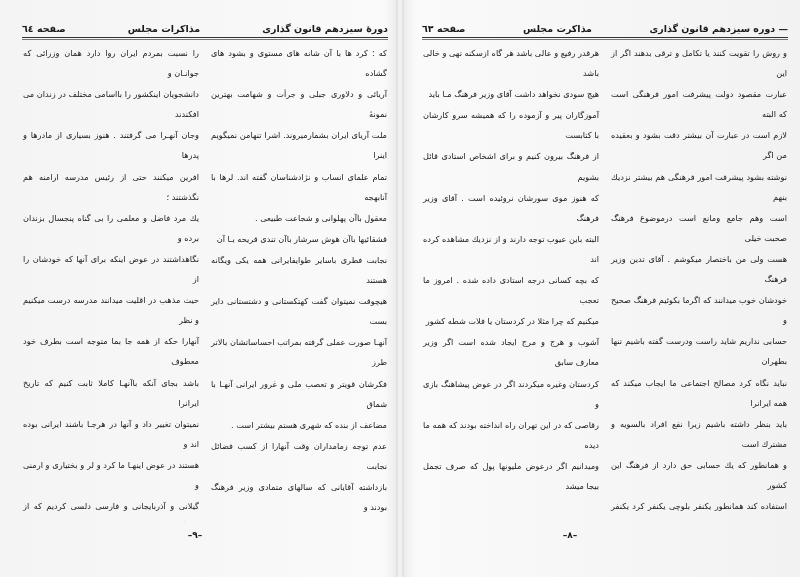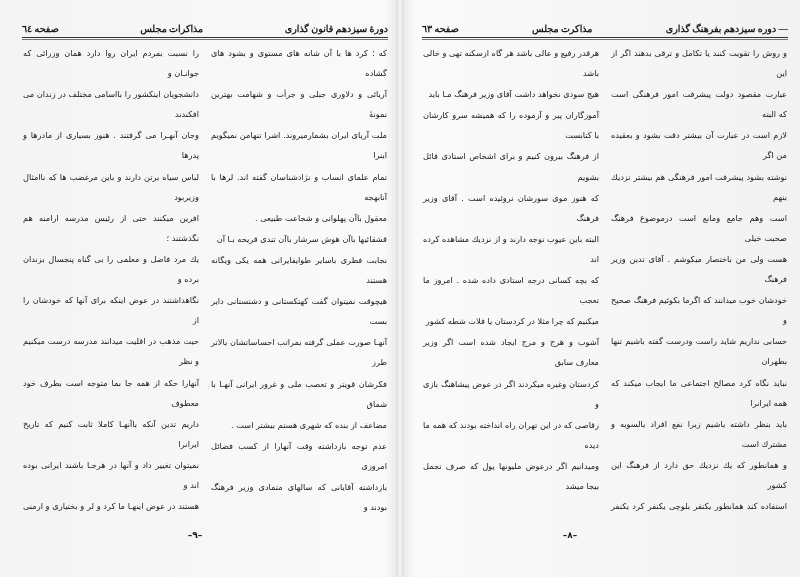--- a/index.html
+++ b/index.html
@@ -3,21 +3,21 @@
 <meta charset="utf-8">
 <style>
   * { box-sizing: border-box; margin: 0; padding: 0; }
   html, body { width: 800px; height: 577px; background: #ffffff; overflow: hidden; }
   body { font-family: "DejaVu Sans", sans-serif; color: #1a1a1a; position: relative; }
   .spread { position: absolute; left: 0; top: 0; width: 800px; height: 577px; background: linear-gradient(to right, #f4f4f4 0%, #fafafa 48%, #e8e8e8 50%, #fafafa 52%, #f2f2f2 100%); }
   .page { position: absolute; top: 0; height: 560px; }
   .page-left { left: 4px; width: 392px; }
   .page-right { left: 404px; width: 392px; }
   .running-head { position: absolute; top: 20px; left: 18px; right: 8px; height: 16px; direction: rtl; font-size: 9.5px; font-weight: bold; display: flex; justify-content: space-between; align-items: center; }
-  .running-head span { white-space: nowrap; font-family: Liberation Serif, serif; }
+  .running-head span { white-space: nowrap; }
   .head-rule { position: absolute; top: 37px; left: 18px; right: 8px; border-top: 1px solid #333; border-bottom: 1px solid #777; height: 3px; }
   .columns { position: absolute; top: 42px; left: 18px; right: 8px; height: 480px; direction: rtl; display: flex; gap: 10px; }
   .col { flex: 1; direction: rtl; font-size: 8.2px; line-height: 20.1px; text-align: justify; overflow: hidden; }
   .col p { margin: 1px; }
   .folio { position: absolute; top: 530px; left: 0; right: 0; text-align: center; direction: rtl; font-size: 9px; font-weight: bold; }
   .page-left .folio { left: -10px; }
   .page-right .folio { left: -60px; }
   .gutter { position: absolute; left: 396px; top: 0; width: 8px; height: 577px; background: linear-gradient(to right, #dcdcdc, #f5f5f5, #dcdcdc); }
 </style>
 </head>
@@ -38,64 +38,63 @@
           <p>آریائی و دلاوری جبلی و جرأت و شهامت بهترین نمونهٔ</p>
           <p>ملت آریای ایران بشمارمیروند. اشرا تنهامن نمیگویم اینرا</p>
           <p>تمام علمای انساب و نژادشناسان گفته اند. لرها با آنابهجه</p>
           <p>معقول باآن پهلوانی و شجاعت طبیعی .</p>
           <p>قشقائیها باآن هوش سرشار باآن تندی قریحه بـا آن</p>
           <p>نجابت فطری باسایر طوایفایرانی همه یکی ویگانه هستند</p>
           <p>هیچوقت نمیتوان گفت کهتکستانی و دشتستانی دایر بست</p>
           <p>آنهـا صورت عملی گرفته بمراتب احساساتشان بالاتر طرز</p>
           <p>فکرشان قویتر و تعصب ملی و غرور ایرانی آنهـا با شماق</p>
           <p>مضاعف از بنده که شهری هستم بیشتر است .</p>
-          <p>عدم توجه بازداشته وقت آنهارا از کسب فضائل امروزی</p>
+          <p>عدم توجه زمامداران وقت آنهارا از کسب فضائل نجابت</p>
           <p>بازداشته آقایانی که سالهای متمادی وزیر فرهنگ بودند و</p>
         </div>
       <div class="col" id="lp-cl">
           <p>را نسبت بمردم ایران روا دارد همان وزرائی که جوانـان و</p>
           <p>دانشجویان اینکشور را بااسامی مختلف در زندان می افکندند</p>
           <p>وجان آنهـرا می گرفتند . هنوز بسیاری از مادرها و پدرها</p>
-          <p>لباس سیاه برتن دارند و باین مرغضب ها که ناامثال وزیربود</p>
           <p>افرین میکنند حتی از رئیس مدرسه ارامنه هم نگذشتند ؛</p>
           <p>یك مرد فاضل و معلمی را بی گناه پنجسال بزندان برده و</p>
           <p>نگاهداشتند در عوض اینکه برای آنها که خودشان را از</p>
           <p>حیث مذهب در اقلیت میدانند مدرسه درست میکنیم و نظر</p>
           <p>آنهارا حکه از همه جا بما متوجه است بطرف خود معطوف</p>
-          <p>داریم تدین آنکه باآنهـا کاملا ثابت کنیم که تاریخ ایرانرا</p>
+          <p>باشد بجای آنکه باآنهـا کاملا ثابت کنیم که تاریخ ایرانرا</p>
           <p>نمیتوان تغییر داد و آنها در هرجـا باشند ایرانی بوده اند و</p>
           <p>هستند در عوض اینهـا ما کرد و لر و بختیاری و ارمنی و</p>
           <p>گیلانی و آذربایجانی و فارسی دلسی کردیم که از یکدیگر</p>
         </div>
     </div>
     <div class="folio">–٩–</div>
   </div>
 
   <div class="gutter"></div>
 
   <div class="page page-right">
     <div class="running-head">
-      <span><span>—</span> <span>دوره سیزدهم بفرهنگ گذاری</span></span>
+      <span><span>—</span> <span>دوره سیزدهم قانون گذاری</span></span>
       <span>مذاکرت مجلس</span>
       <span>صفحه ٦٣</span>
     </div>
     <div class="head-rule"></div>
     <div class="columns">
       <div class="col" id="rp-cr">
           <p>و روش را تقویت کنند یا تکامل و ترقی بدهند اگر از این</p>
           <p>عبارت مقصود دولت پیشرفت امور فرهنگی است که البته</p>
           <p>لازم است در عبارت آن بیشتر دقت بشود و بعقیده من اگر</p>
           <p>نوشته بشود پیشرفت امور فرهنگی هم بیشتر نزدیك بنهم</p>
           <p>است وهم جامع ومانع است درموضوع فرهنگ صحبت خیلی</p>
           <p>هست ولی من باختصار میکوشم . آقای تدین وزیر فرهنگ</p>
           <p>خودشان خوب میدانند که اگرما بکوئیم فرهنگ صحیح و</p>
           <p>حسابی نداریم شاید راست ودرست گفته باشیم تنها بطهران</p>
           <p>نباید نگاه کرد مصالح اجتماعی ما ایجاب میکند که همه ایرانرا</p>
           <p>باید بنظر داشته باشیم زیرا نفع افراد بالسویه و مشترك است</p>
-          <p>و همانطور که یك نزدیك حق دارد از فرهنگ این کشور</p>
+          <p>و همانطور که یك حسابی حق دارد از فرهنگ این کشور</p>
           <p>استفاده کند همانطور یکنفر بلوچی یکنفر کرد یکنفر لر</p>
         </div>
       <div class="col" id="rp-cl">
           <p>هرقدر رفیع و عالی باشد هر گاه ازسکنه تهی و خالی باشد</p>
           <p>هیچ سودی نخواهد داشت آقای وزیر فرهنگ مـا باید</p>
           <p>آموزگاران پیر و آزموده را که همیشه سرو کارشان با کتابست</p>
           <p>از فرهنگ بیرون کنیم و برای اشخاص استادی قائل بشویم</p>
           <p>که هنوز موی سورشان نروئیده است . آقای وزیر فرهنگ</p>
           <p>البته باین عیوب توجه دارند و از نزدیك مشاهده کرده اند</p>
           <p>که بچه کسانی درجه استادی داده شده . امروز ما تعجب</p>

